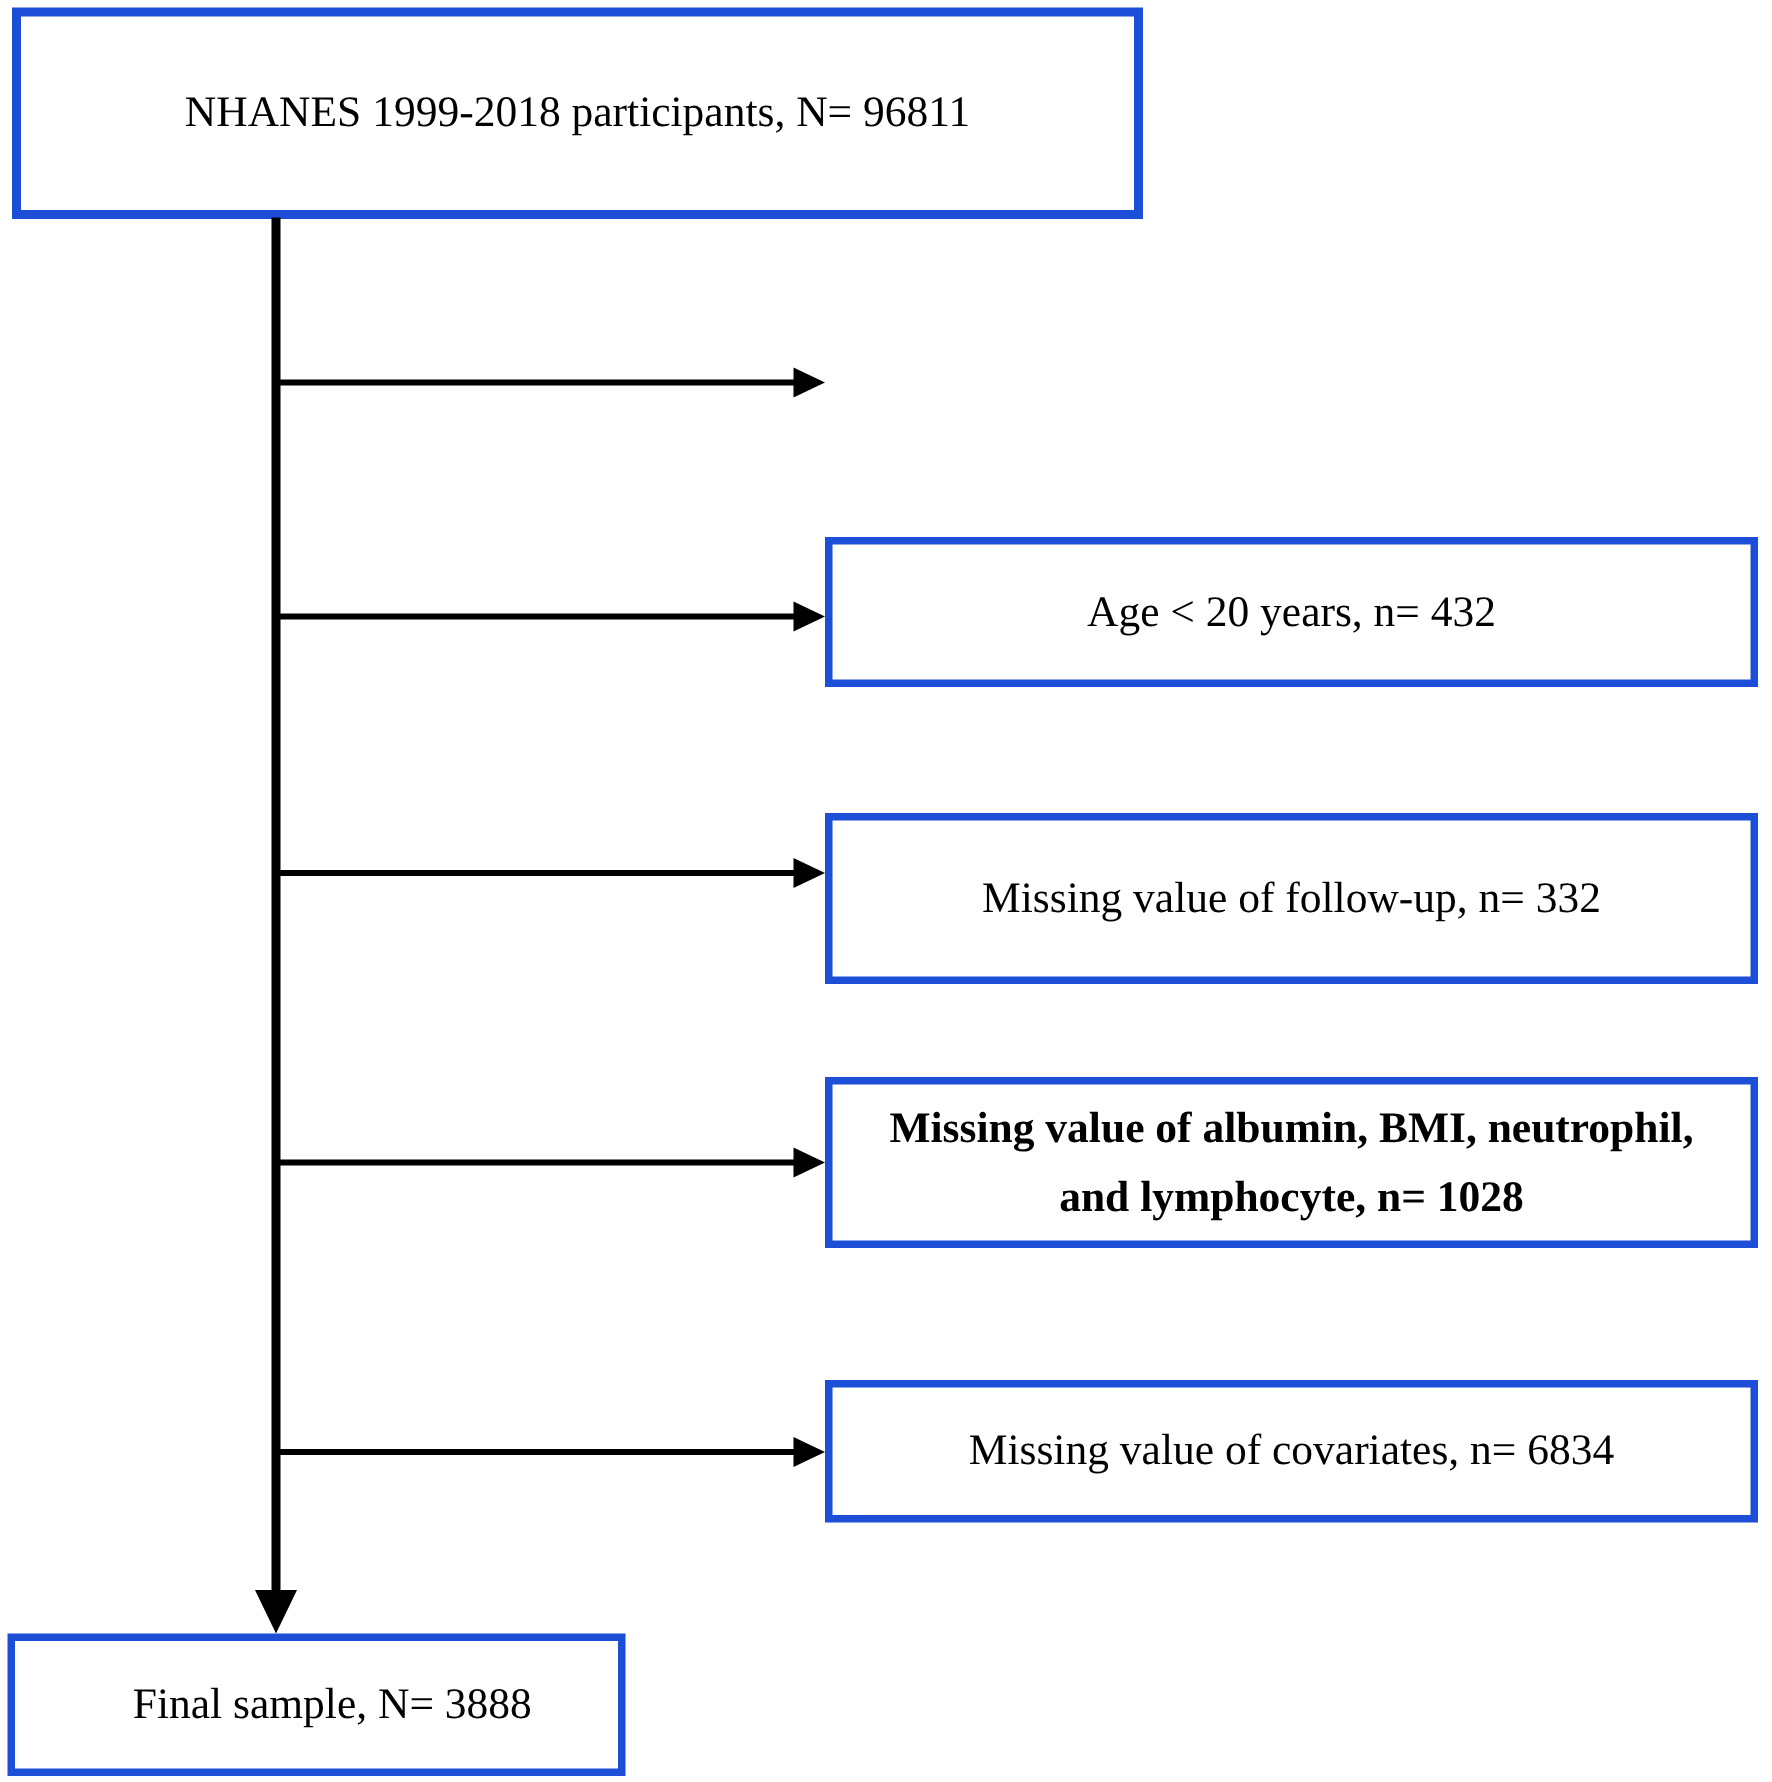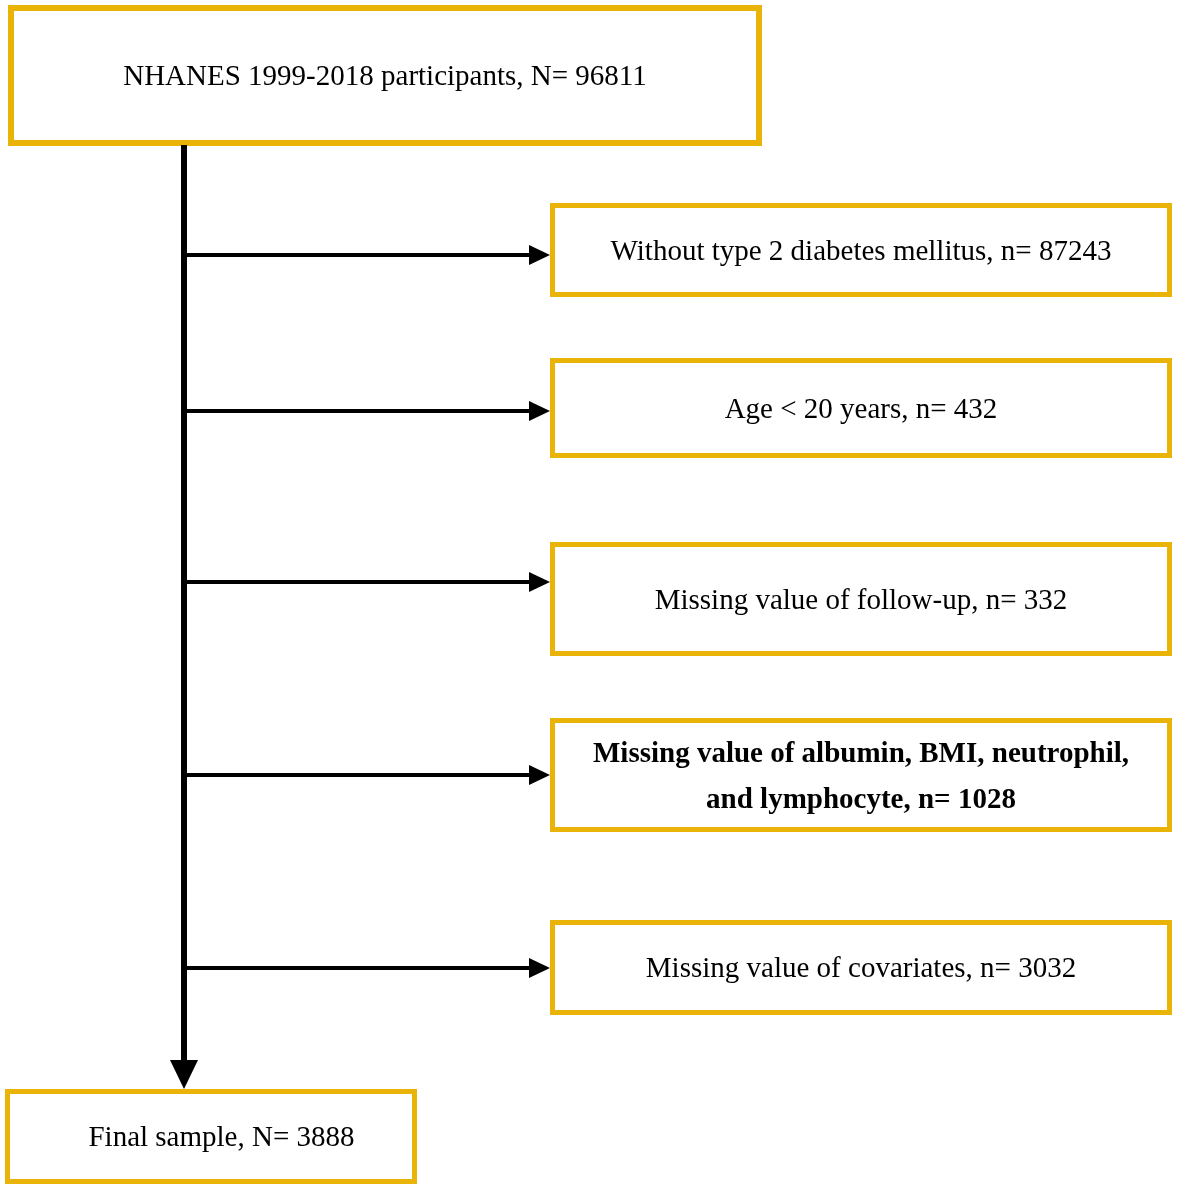--- a/index.html
+++ b/index.html
@@ -12,21 +12,21 @@
     width: 1181px;
     height: 1188px;
     background: #ffffff;
     font-family: "Liberation Serif", "DejaVu Serif", serif;
     color: #000000;
     overflow: hidden;
   }
   .box {
     position: absolute;
     box-sizing: border-box;
-    border: 5px solid #eab308;
+    border: 5px solid #1d4ed8;
     background: #ffffff;
     display: flex;
     align-items: center;
     justify-content: center;
     text-align: center;
     font-size: 29px;
     line-height: 1.6;
   }
   .box-top {
     left: 8px;
@@ -113,37 +113,34 @@
 
   <div class="hline h-3"></div>
   <div class="right-arrowhead ah-3"></div>
 
   <div class="hline h-4"></div>
   <div class="right-arrowhead ah-4"></div>
 
   <div class="hline h-5"></div>
   <div class="right-arrowhead ah-5"></div>
 
-  <div class="box excl excl-1">
-    <span>Without type 2 diabetes mellitus, n= 87243</span>
-  </div>
 
   <div class="box excl excl-2">
     <span>Age &lt; 20 years, n= 432</span>
   </div>
 
   <div class="box excl excl-3">
     <span>Missing value of follow-up, n= 332</span>
   </div>
 
   <div class="box excl excl-4">
     <span>Missing value of albumin, BMI, neutrophil, and lymphocyte, n= 1028</span>
   </div>
 
   <div class="box excl excl-5">
-    <span>Missing value of covariates, n= 3032</span>
+    <span>Missing value of covariates, n= 6834</span>
   </div>
 
   <div class="box box-final">
     <span>Final sample, N= 3888</span>
   </div>
 
 </div>
 
 </body></html>

